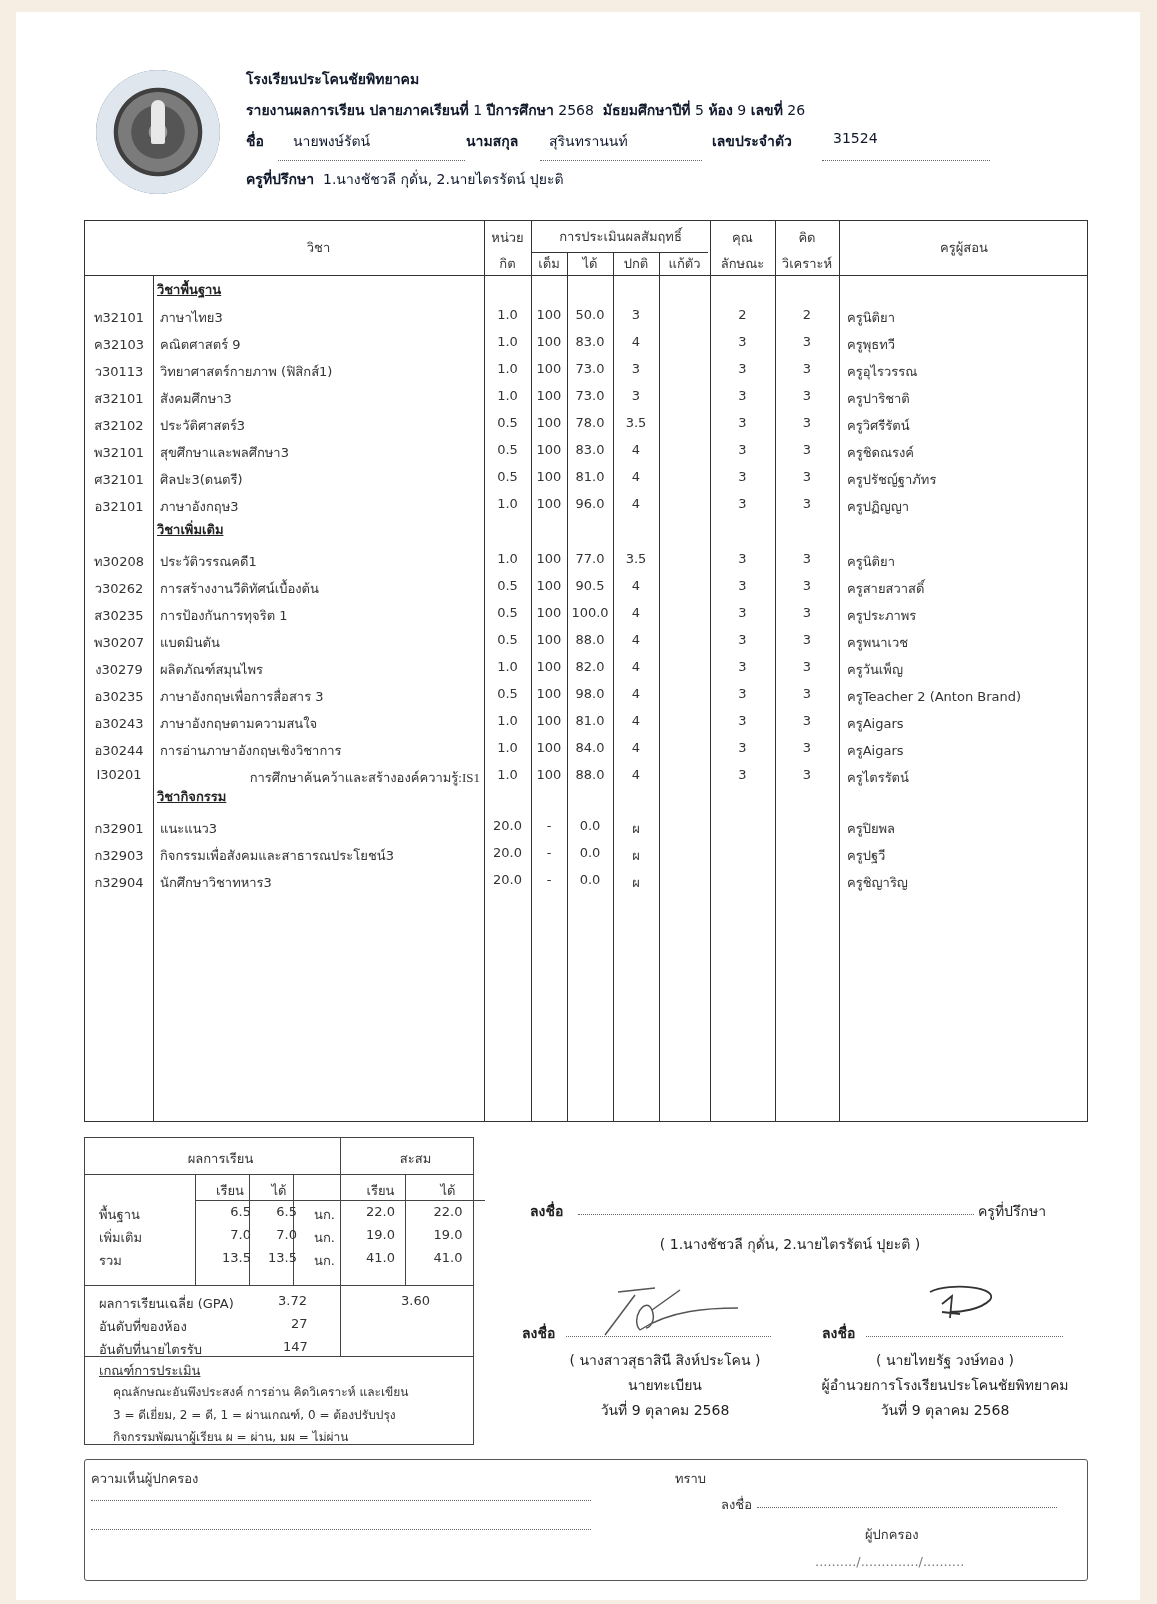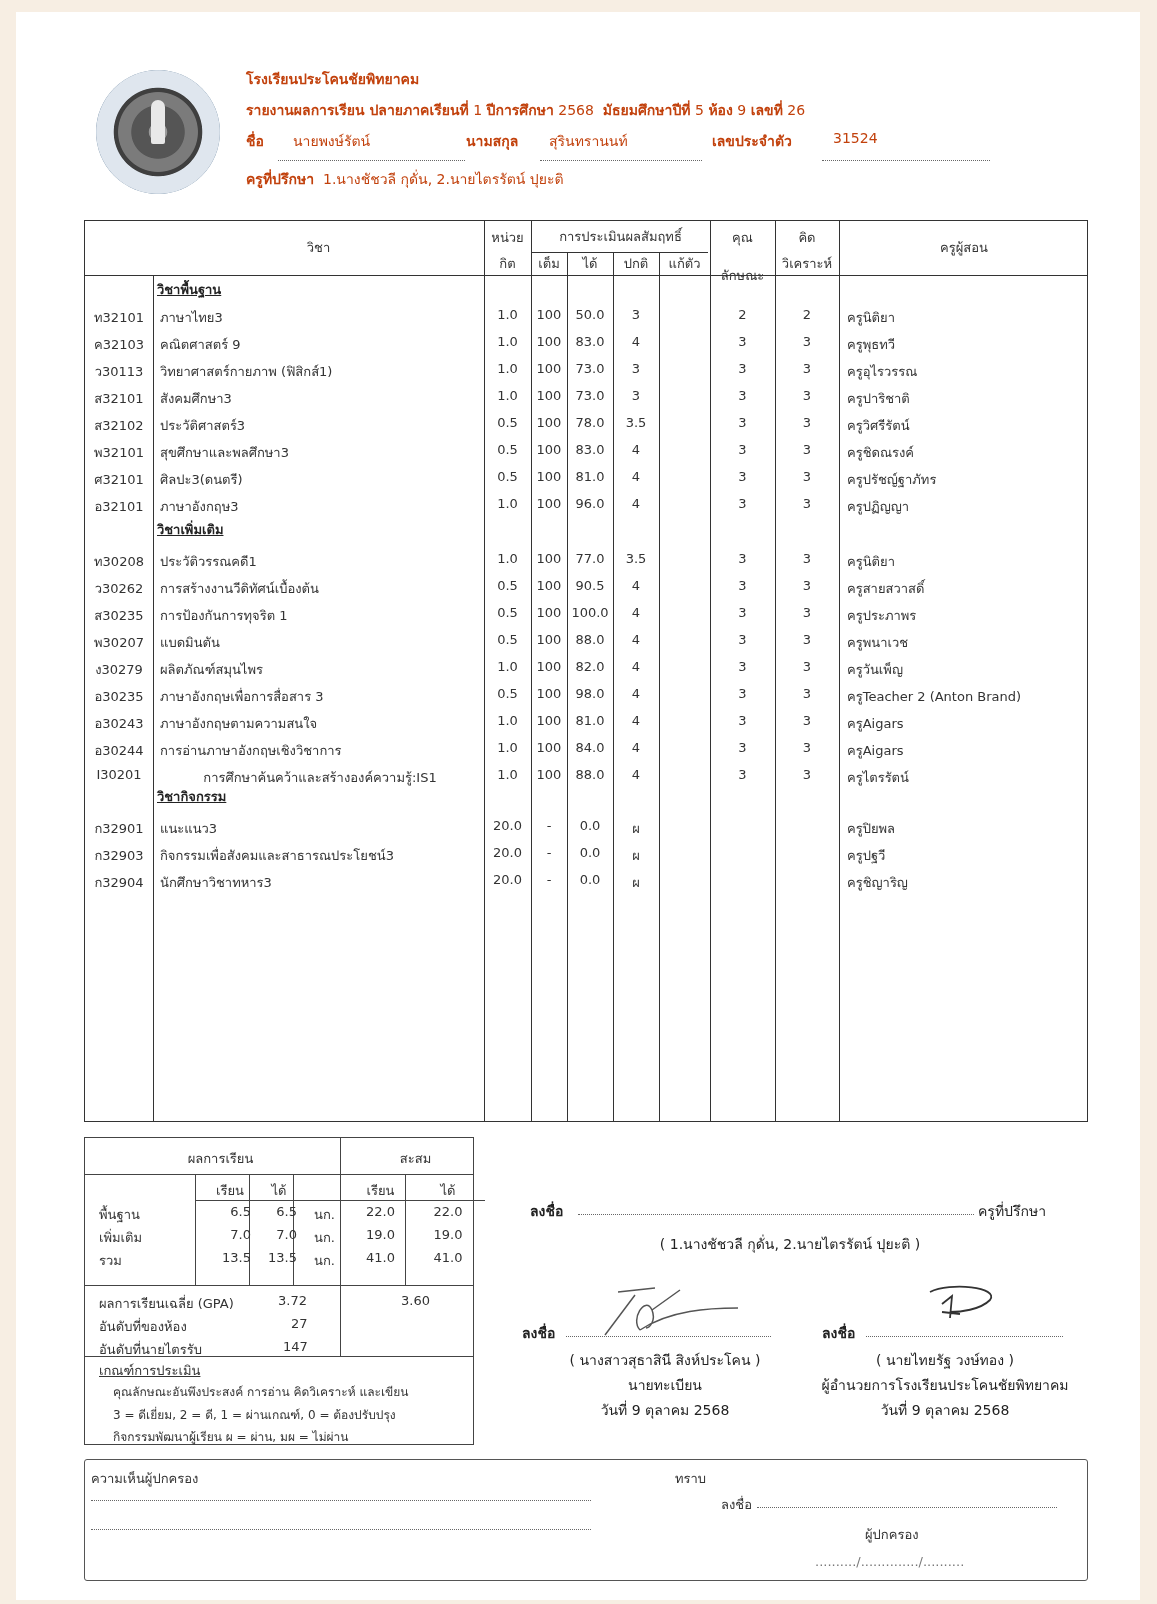--- a/index.html
+++ b/index.html
@@ -7,21 +7,21 @@
   body { font-family: "DejaVu Sans", "Liberation Sans", sans-serif; color: #222; position: relative; }
   .page { position: absolute; left: 16px; top: 12px; width: 1124px; height: 1588px; background: #fff; }
   .abs { position: absolute; }
   .b { font-weight: bold; }
   .u { text-decoration: underline; }
   
   .logo { position: absolute; left: 96px; top: 70px; width: 124px; height: 124px; border-radius: 50%;
           background: radial-gradient(circle, #9a9a9a 0 10%, #555 11% 30%, #7b7b7b 31% 45%, #3f3f3f 46% 50%, #dfe6ee 51% 70%, #5d7b98 71% 76%, #e9eef3 77% 90%, #4d6f90 91% 100%); }
   .logo .tower { position: absolute; left: 55px; top: 30px; width: 14px; height: 44px; background: #e8e8e8; border-radius: 7px 7px 2px 2px; }
   
-  .hdr-line { position: absolute; left: 246px; white-space: nowrap; font-size: 14px; color: #c2410c; }
+  .hdr-line { position: absolute; left: 246px; white-space: nowrap; font-size: 14px; color: #0f172a; }
   .dots { position: absolute; border-bottom: 1.5px dotted #666; height: 1px; }
   
   .grid { position: absolute; left: 84px; top: 220px; width: 1004px; height: 902px; border: 1.5px solid #333; }
   .vline { position: absolute; top: 0; bottom: 0; width: 0; border-left: 1.2px solid #333; }
   .hline { position: absolute; left: 0; right: 0; height: 0; border-top: 1.2px solid #333; }
   .hcell { position: absolute; font-size: 13px; text-align: center; white-space: nowrap; color: #333; }
   .row { position: absolute; left: 0; width: 1004px; height: 27px; font-size: 13px; color: #333; }
   .row span { position: absolute; top: 5px; white-space: nowrap; }
   .sec { position: absolute; left: 72px; font-size: 13px; font-weight: bold; text-decoration: underline; color: #222; }
   
@@ -77,21 +77,21 @@
 
   <div class="hcell" style="left:68px;width:331px;top:16px;">วิชา</div>
   <div class="hcell" style="left:399px;width:47px;top:6px;">หน่วย</div>
   <div class="hcell" style="left:399px;width:47px;top:32px;">กิต</div>
   <div class="hcell" style="left:446px;width:179px;top:5px;">การประเมินผลสัมฤทธิ์</div>
   <div class="hcell" style="left:446px;width:36px;top:32px;">เต็ม</div>
   <div class="hcell" style="left:482px;width:46px;top:32px;">ได้</div>
   <div class="hcell" style="left:528px;width:46px;top:32px;">ปกติ</div>
   <div class="hcell" style="left:574px;width:51px;top:32px;">แก้ตัว</div>
   <div class="hcell" style="left:625px;width:65px;top:6px;">คุณ</div>
-  <div class="hcell" style="left:625px;width:65px;top:32px;margin-top:12px;">ลักษณะ</div>
+  <div class="hcell" style="left:625px;width:65px;top:32px;">ลักษณะ</div>
   <div class="hcell" style="left:690px;width:64px;top:6px;">คิด</div>
   <div class="hcell" style="left:690px;width:64px;top:32px;">วิเคราะห์</div>
   <div class="hcell" style="left:754px;width:250px;top:16px;">ครูผู้สอน</div>
 
   <div class="sec" style="top:58px;">วิชาพื้นฐาน</div>
   <div id="rows-0">
       <div class="row" style="top: 81px;">
         <span style="left: 0px; width: 68px; text-align: center;">ท32101</span>
         <span style="left: 75px; width: 320px; text-align: left;">ภาษาไทย3</span>
         <span style="left: 399px; width: 47px; text-align: center;">1.0</span>
@@ -282,21 +282,21 @@
         <span style="left: 446px; width: 36px; text-align: center;">100</span>
         <span style="left: 482px; width: 46px; text-align: center;">84.0</span>
         <span style="left: 528px; width: 46px; text-align: center;">4</span>
         <span style="left: 574px; width: 51px; text-align: center;"></span>
         <span style="left: 625px; width: 65px; text-align: center;">3</span>
         <span style="left: 690px; width: 64px; text-align: center;">3</span>
         <span style="left: 762px; width: 240px; text-align: left;">ครูAigars</span>
       </div>
       <div class="row" style="top: 541px;">
         <span style="left: 0px; width: 68px; text-align: center;">I30201</span>
-        <span style="left: 75px; width: 320px; text-align: center;">การศึกษาค้นคว้าและสร้างองค์ความรู้:IS1</span>
+        <span style="left: 75px; width: 320px; text-align: right; font-family: Liberation Serif, serif;">การศึกษาค้นคว้าและสร้างองค์ความรู้:IS1</span>
         <span style="left: 399px; width: 47px; text-align: center;">1.0</span>
         <span style="left: 446px; width: 36px; text-align: center;">100</span>
         <span style="left: 482px; width: 46px; text-align: center;">88.0</span>
         <span style="left: 528px; width: 46px; text-align: center;">4</span>
         <span style="left: 574px; width: 51px; text-align: center;"></span>
         <span style="left: 625px; width: 65px; text-align: center;">3</span>
         <span style="left: 690px; width: 64px; text-align: center;">3</span>
         <span style="left: 762px; width: 240px; text-align: left;">ครูไตรรัตน์</span>
       </div>
     </div>

